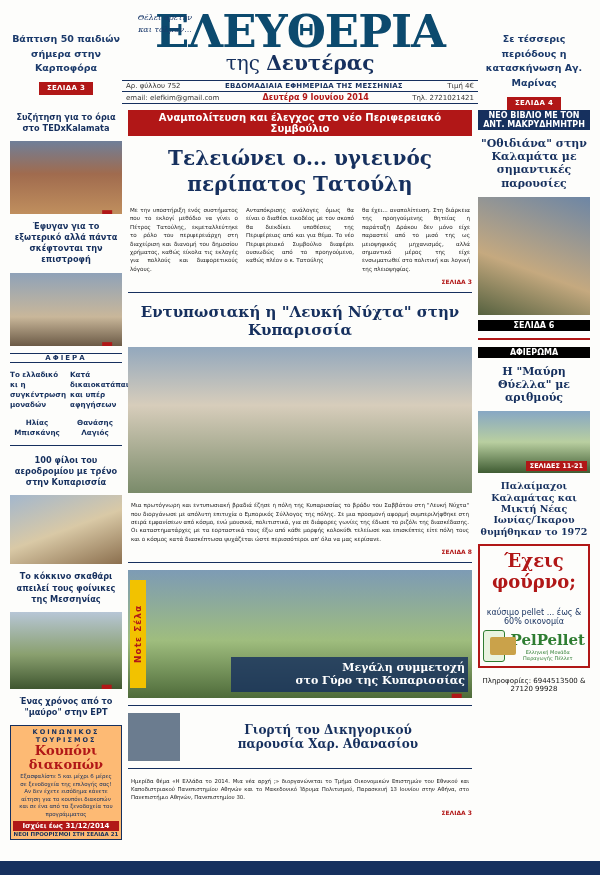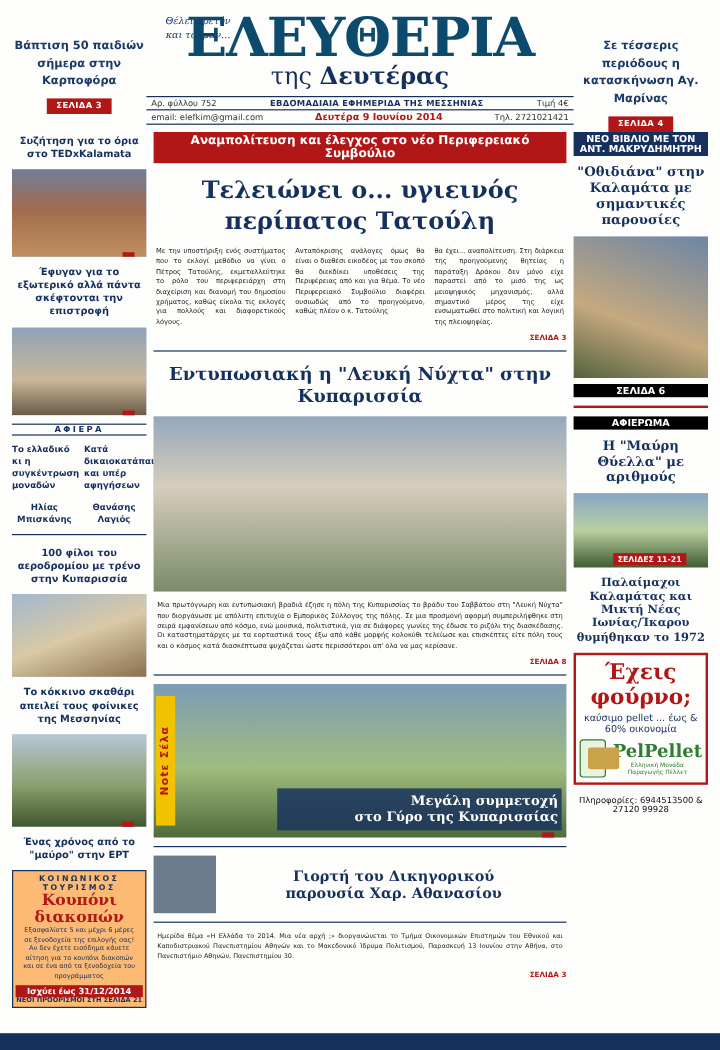--- a/index.html
+++ b/index.html
@@ -101,21 +101,21 @@
     font-weight:bold;padding:2px 2px;
   }
   .photo{
     position:relative;
     width:100%;
     background:#9fb3c8;
     overflow:hidden;
   }
   .photo .pg{position:absolute;inset:0;}
   .badge{
-    position:absolute;right:18px;bottom:2px;
+    position:absolute;right:3px;bottom:2px;
     background:#b11717;color:#fff;font-size:6.5px;
     padding:1px 4px;font-weight:bold;
   }
   .badge.rot{
     transform:rotate(-90deg);
     transform-origin:right bottom;
     right:10px;bottom:4px;
   }
 
   
@@ -179,21 +179,21 @@
     writing-mode:vertical-rl;transform:rotate(180deg);
     display:flex;align-items:center;justify-content:center;letter-spacing:1px;
   }
 
   .ad-red{
     border:2px solid #b11717;text-align:center;padding:4px 3px;
   }
   .ad-red .big{
     font-family:"DejaVu Serif", serif;color:#b11717;font-weight:bold;font-size:18px;
   }
-  .ad-red .sub{font-size:8px;color:#16305e;margin-top:2px;}
+  .ad-red .sub{font-size:8px;color:#16305e;margin-top:16px;}
   .pel-logo{
     display:flex;align-items:center;justify-content:center;gap:6px;margin-top:4px;
   }
   .pel-badge{
     width:38px;height:30px;border:1px solid #2f7d32;border-radius:3px;
     background:#e9f3e0;position:relative;
   }
   .pel-badge::after{
     content:"";position:absolute;left:6px;top:6px;width:26px;height:18px;
     background:#caa24a;border-radius:2px;

